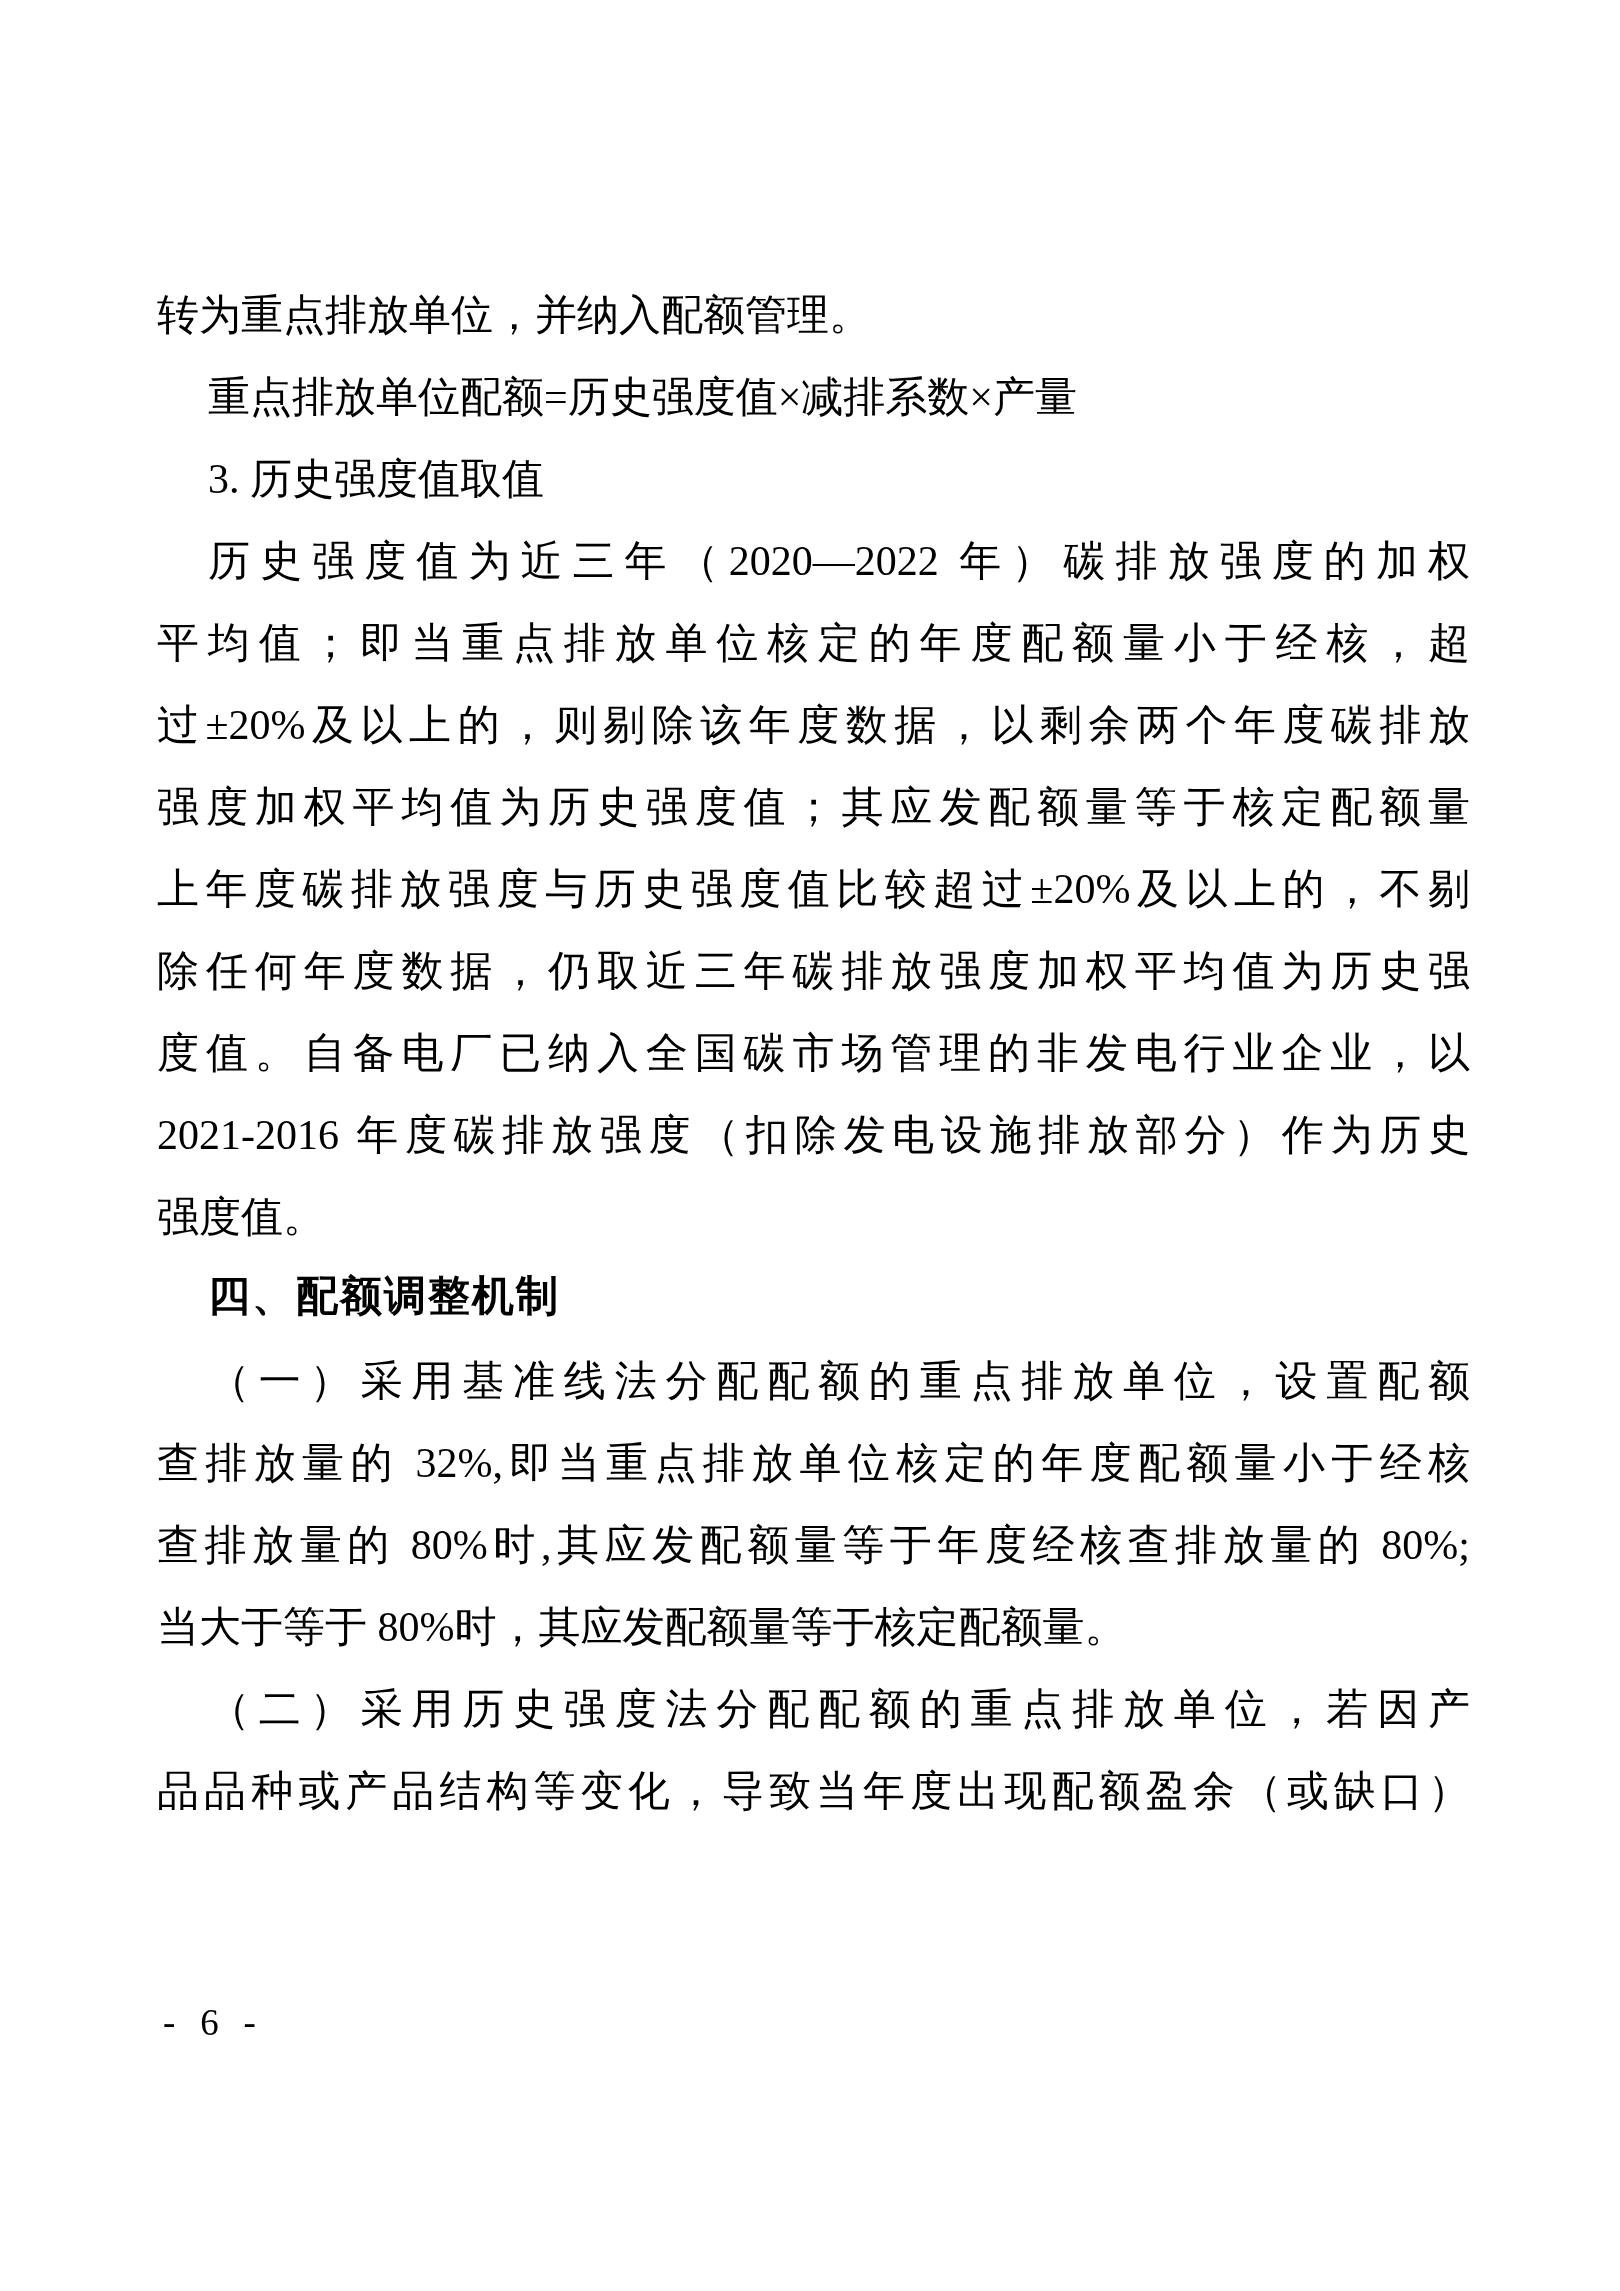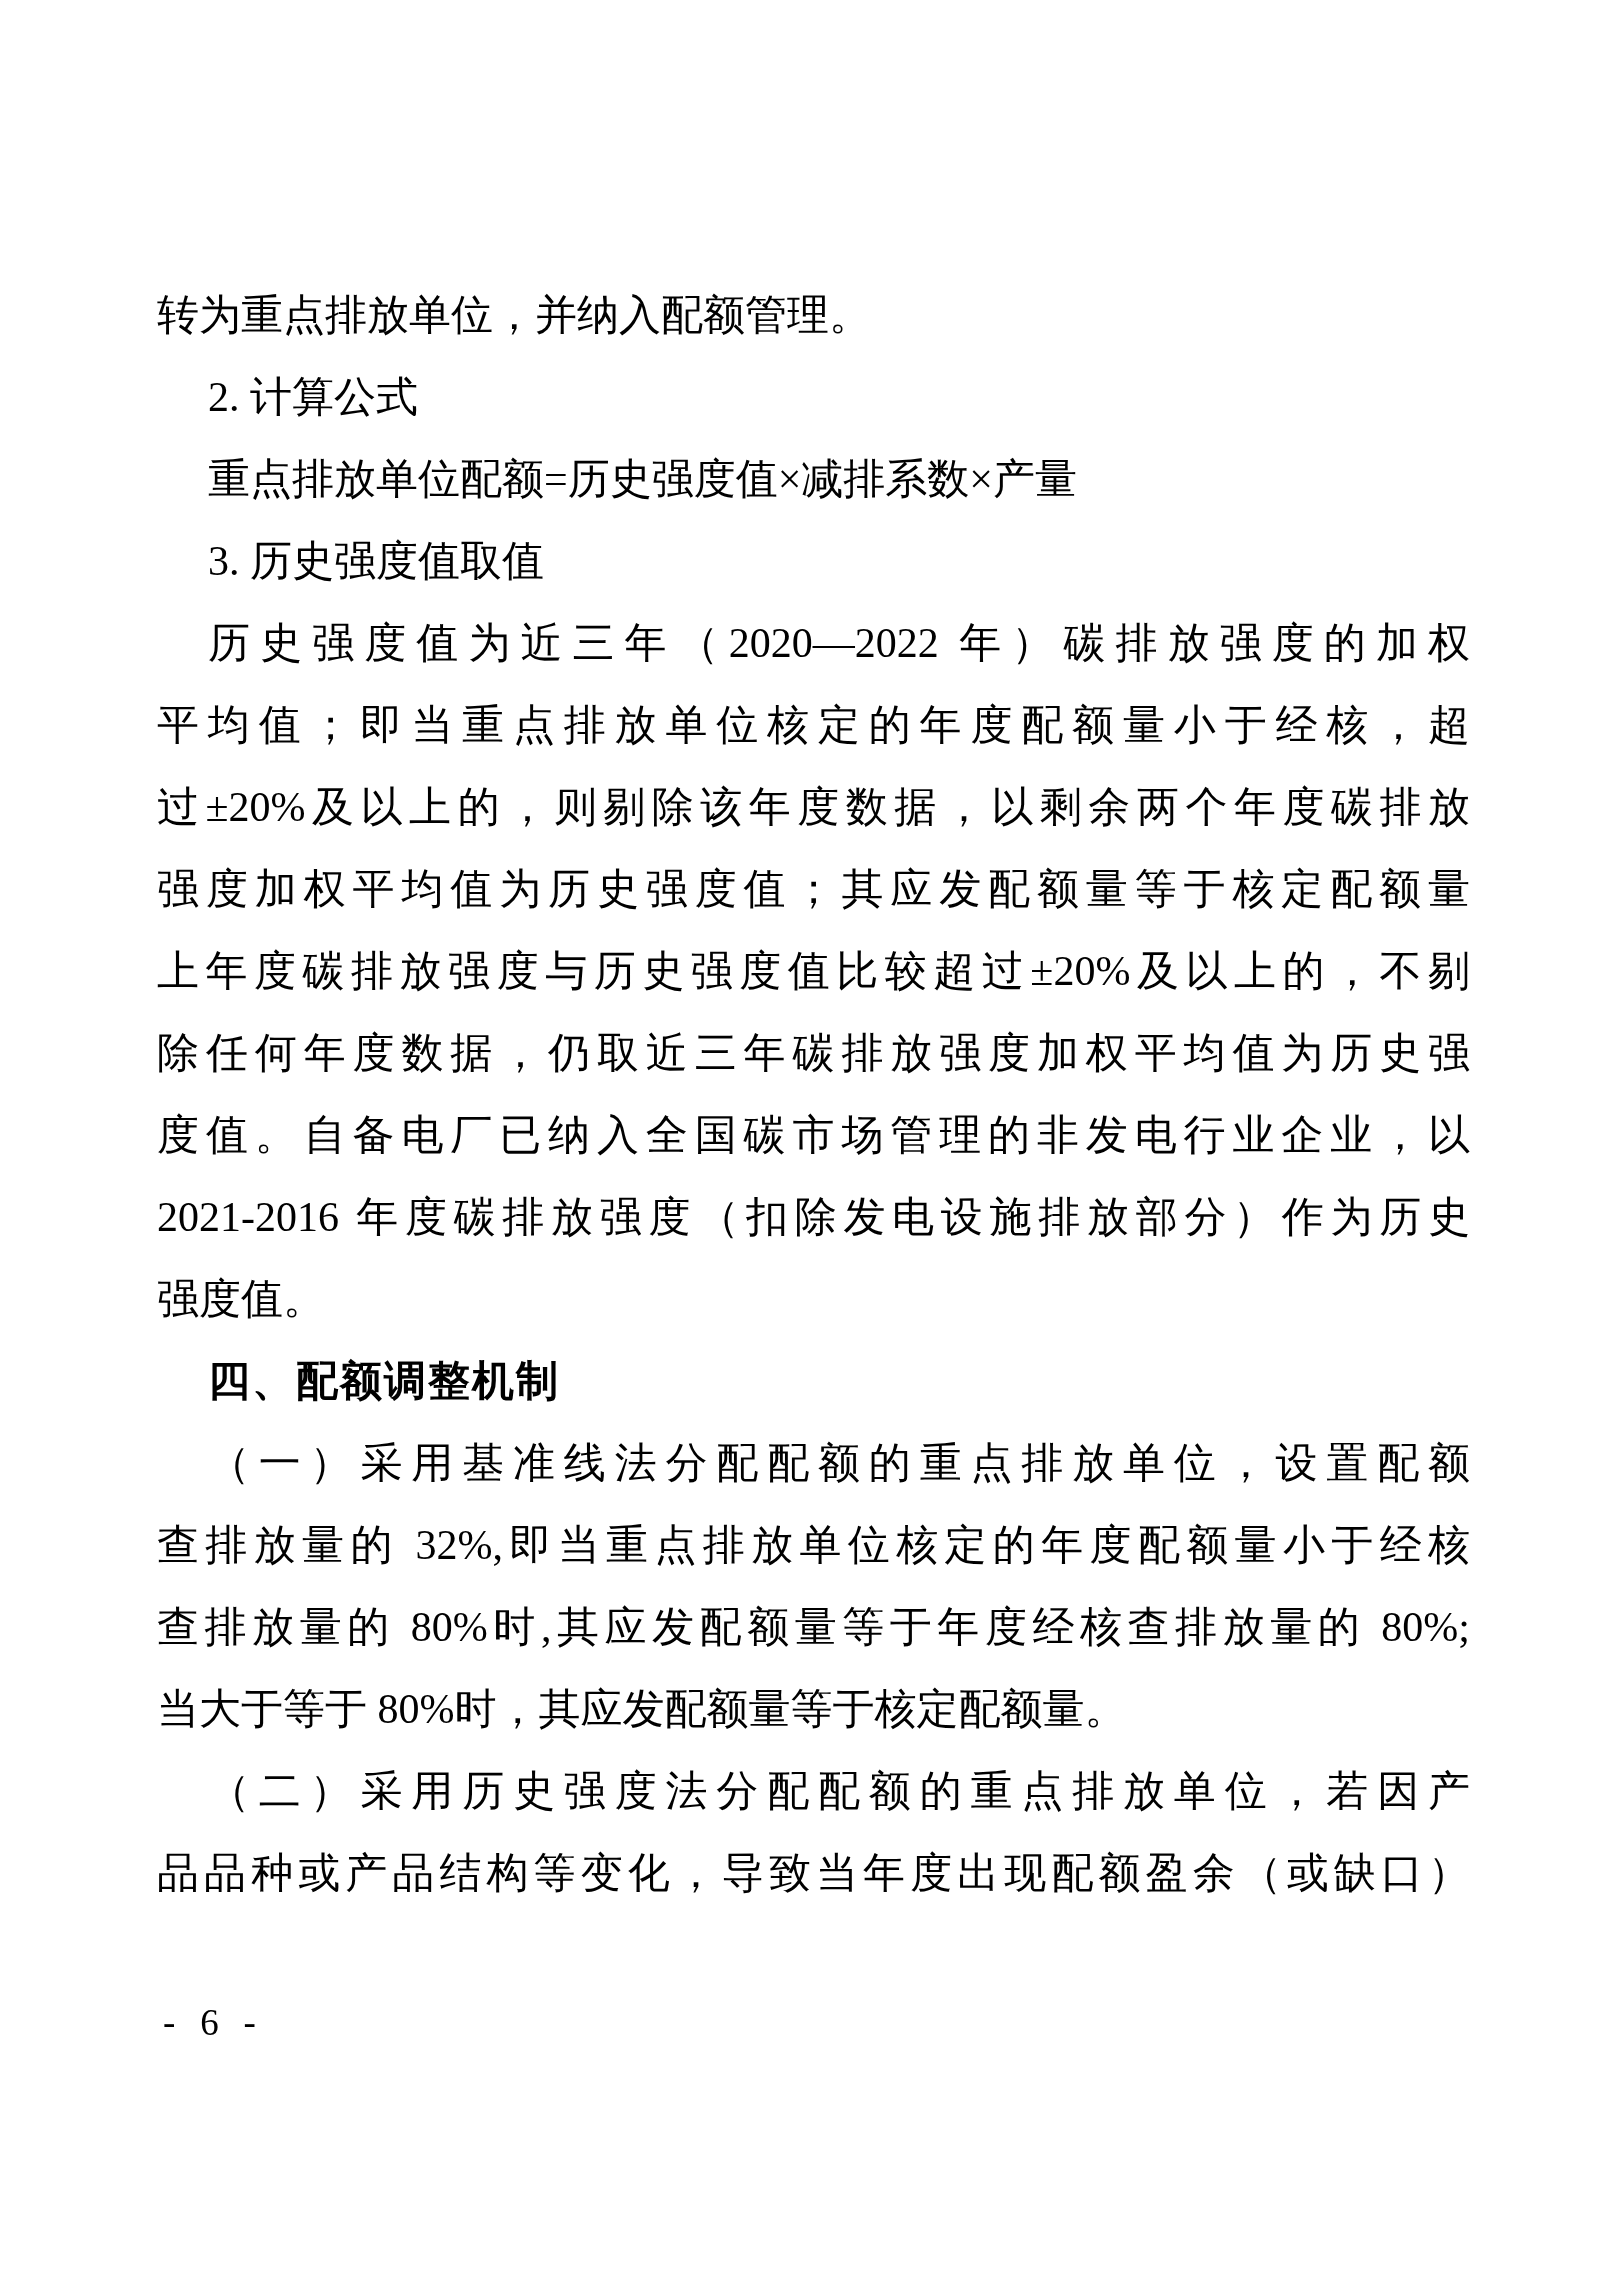--- a/index.html
+++ b/index.html
@@ -22,38 +22,37 @@
   }
   .line {
     text-align: justify;
     text-align-last: left;
     white-space: normal;
   }
   .line.just { text-align-last: justify; }
   .line.indent { text-indent: 51px; }
   .line.bold {
     font-weight: 700;
-    font-family: Liberation Sans, sans-serif;
+    font-family: Liberation Mono, monospace;
     letter-spacing: 2px;
   }
   .page-number {
     position: absolute;
     left: 163px;
     top: 2001px;
     font-size: 37px;
     letter-spacing: 7.8px;
   }
 </style>
 </head>
 <body>
 
 <div class="page">
   <div class="body-text">
       <div class="line">转为重点排放单位，并纳入配额管理。</div>
-      <div class="line indent">2. 计算公式</div>
       <div class="line indent">重点排放单位配额=历史强度值×减排系数×产量</div>
       <div class="line indent">3. 历史强度值取值</div>
       <div class="line indent just">历史强度值为近三年（2020—2022 年）碳排放强度的加权</div>
       <div class="line just">平均值；即当重点排放单位核定的年度配额量小于经核，超</div>
       <div class="line just">过±20%及以上的，则剔除该年度数据，以剩余两个年度碳排放</div>
       <div class="line just">强度加权平均值为历史强度值；其应发配额量等于核定配额量</div>
       <div class="line just">上年度碳排放强度与历史强度值比较超过±20%及以上的，不剔</div>
       <div class="line just">除任何年度数据，仍取近三年碳排放强度加权平均值为历史强</div>
       <div class="line just">度值。自备电厂已纳入全国碳市场管理的非发电行业企业，以</div>
       <div class="line just">2021-2016 年度碳排放强度（扣除发电设施排放部分）作为历史</div>

